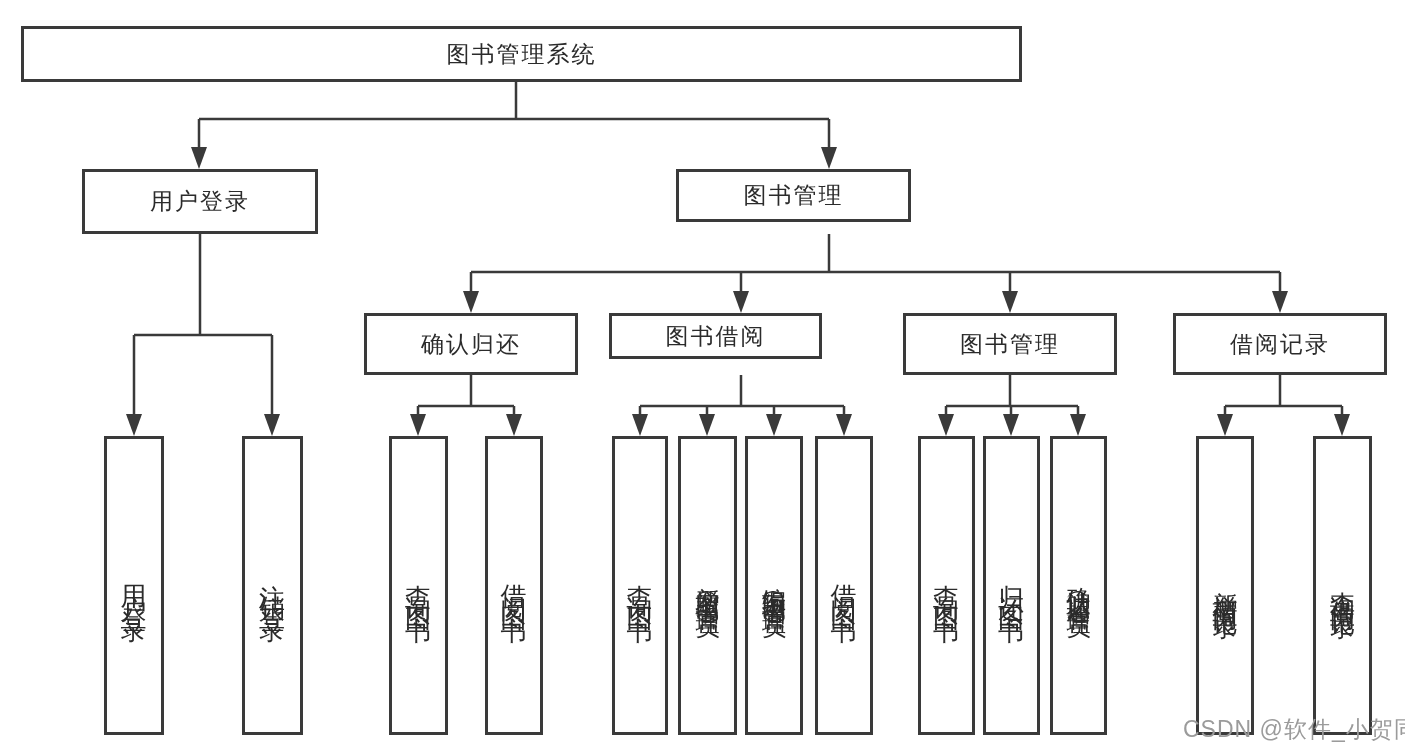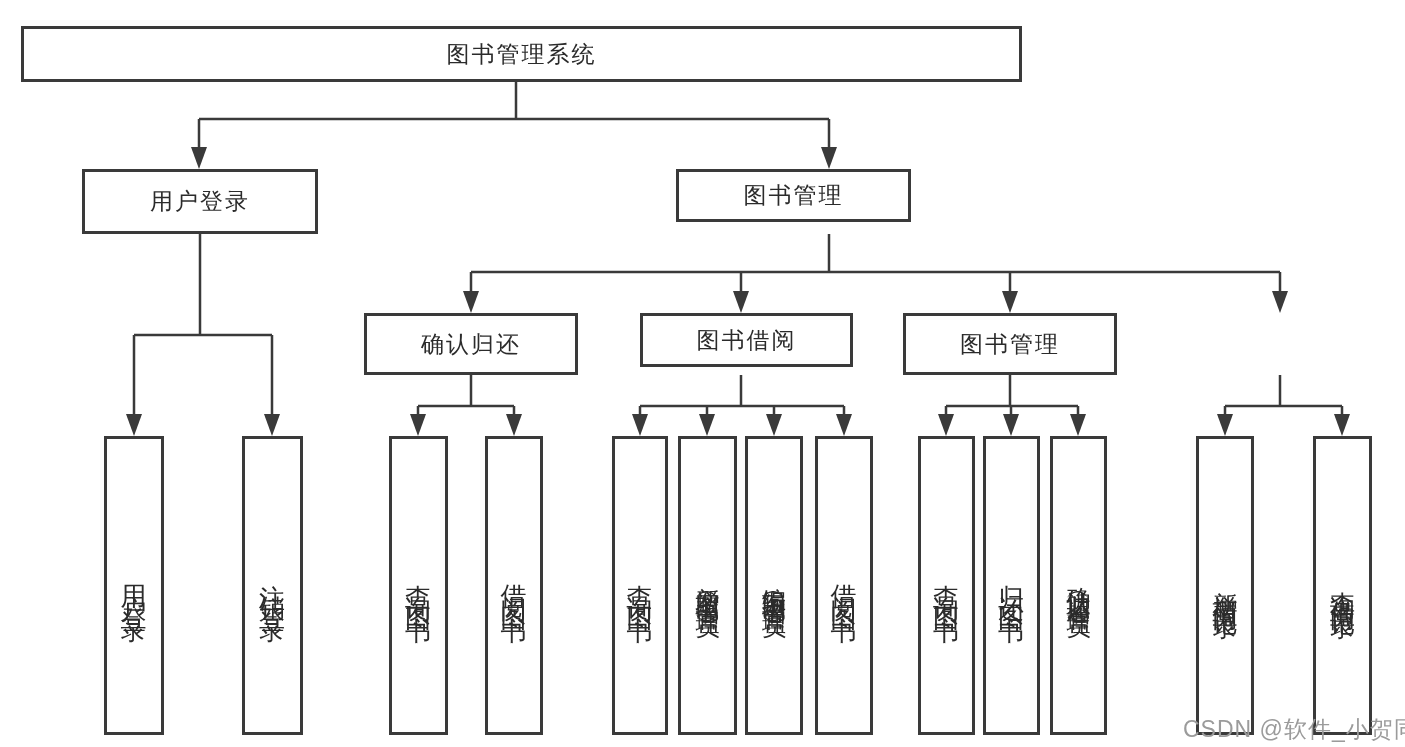--- a/index.html
+++ b/index.html
@@ -117,25 +117,28 @@
   <div class="hbox" style="left:82px;top:169px;width:236px;height:65px">
     <span class="hlabel">用户登录</span>
   </div>
   <div class="hbox" style="left:676px;top:169px;width:235px;height:53px">
     <span class="hlabel">图书管理</span>
   </div>
 
   <div class="hbox" style="left:364px;top:313px;width:214px;height:62px">
     <span class="hlabel">确认归还</span>
   </div>
-  <div class="hbox" style="left:640px;top:313px;width:213px;height:54px">
+  <div class="hbox" style="left:609px;top:313px;width:213px;height:46px">
     <span class="hlabel">图书借阅</span>
   </div>
   <div class="hbox" style="left:903px;top:313px;width:214px;height:62px">
     <span class="hlabel">图书管理</span>
+  </div>
+  <div class="hbox" style="left:1173px;top:313px;width:214px;height:62px">
+    <span class="hlabel">借阅记录</span>
   </div>
 
   <div class="vbox" style="left:104px;top:436px;width:60px;height:299px">
     <span class="vtext">用户登录</span>
   </div>
   <div class="vbox" style="left:242px;top:436px;width:61px;height:299px">
     <span class="vtext">注销登录</span>
   </div>
 
   <div class="vbox" style="left:389px;top:436px;width:59px;height:299px">

